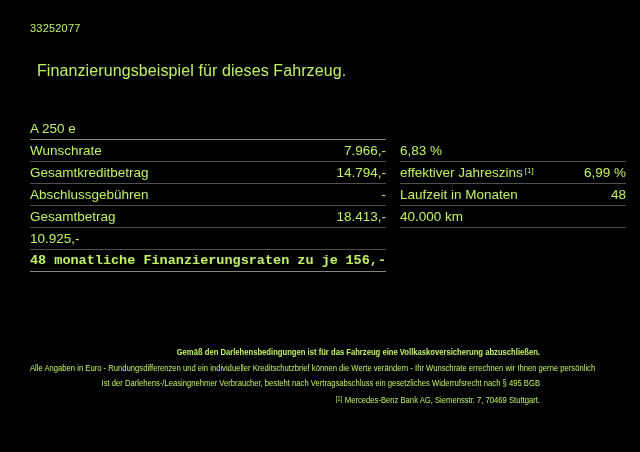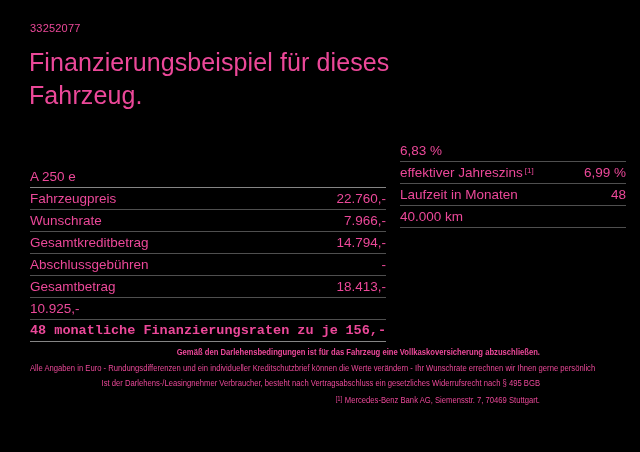--- a/index.html
+++ b/index.html
@@ -5,49 +5,48 @@
   html, body {
     margin: 0;
     padding: 0;
     background: #000000;
   }
   .page {
     position: relative;
     width: 640px;
     height: 452px;
     background: #000000;
-    color: #ec4899;
+    color: #bef264;
     font-family: "Liberation Sans", "DejaVu Sans", sans-serif;
     overflow: hidden;
   }
   .offer-number {
     position: absolute;
     left: 30px;
     top: 22px;
     font-size: 11px;
     letter-spacing: 0.2px;
   }
   .title {
     position: absolute;
     left: 29px;
     top: 46px;
-    margin: 0;
+    margin: 8px;
     width: 430px;
-    font-size: 25px;
+    font-size: 16px;
     line-height: 33px;
     font-weight: 400;
     letter-spacing: 0.1px;
   }
   .table-left {
     position: absolute;
     left: 30px;
     top: 118px;
     width: 356px;
     font-size: 13.5px;
-    margin-top: 48px;
   }
   .table-right {
     position: absolute;
     left: 400px;
     top: 140px;
     width: 226px;
     font-size: 13.5px;
   }
   .row {
     display: flex;
@@ -103,24 +102,20 @@
 
   <div class="offer-number">33252077</div>
 
   <h1 class="title">Finanzierungsbeispiel für dieses Fahrzeug.</h1>
 
   <div class="table-left">
     <div class="row header-row">
       <span class="lbl">A 250 e</span>
     </div>
     <div class="row">
-      <span class="lbl">Fahrzeugpreis</span>
-      <span class="val">22.760,-</span>
-    </div>
-    <div class="row">
       <span class="lbl">Wunschrate</span>
       <span class="val">7.966,-</span>
     </div>
     <div class="row">
       <span class="lbl">Gesamtkreditbetrag</span>
       <span class="val">14.794,-</span>
     </div>
     <div class="row">
       <span class="lbl">Abschlussgebühren</span>
       <span class="val">-</span>

